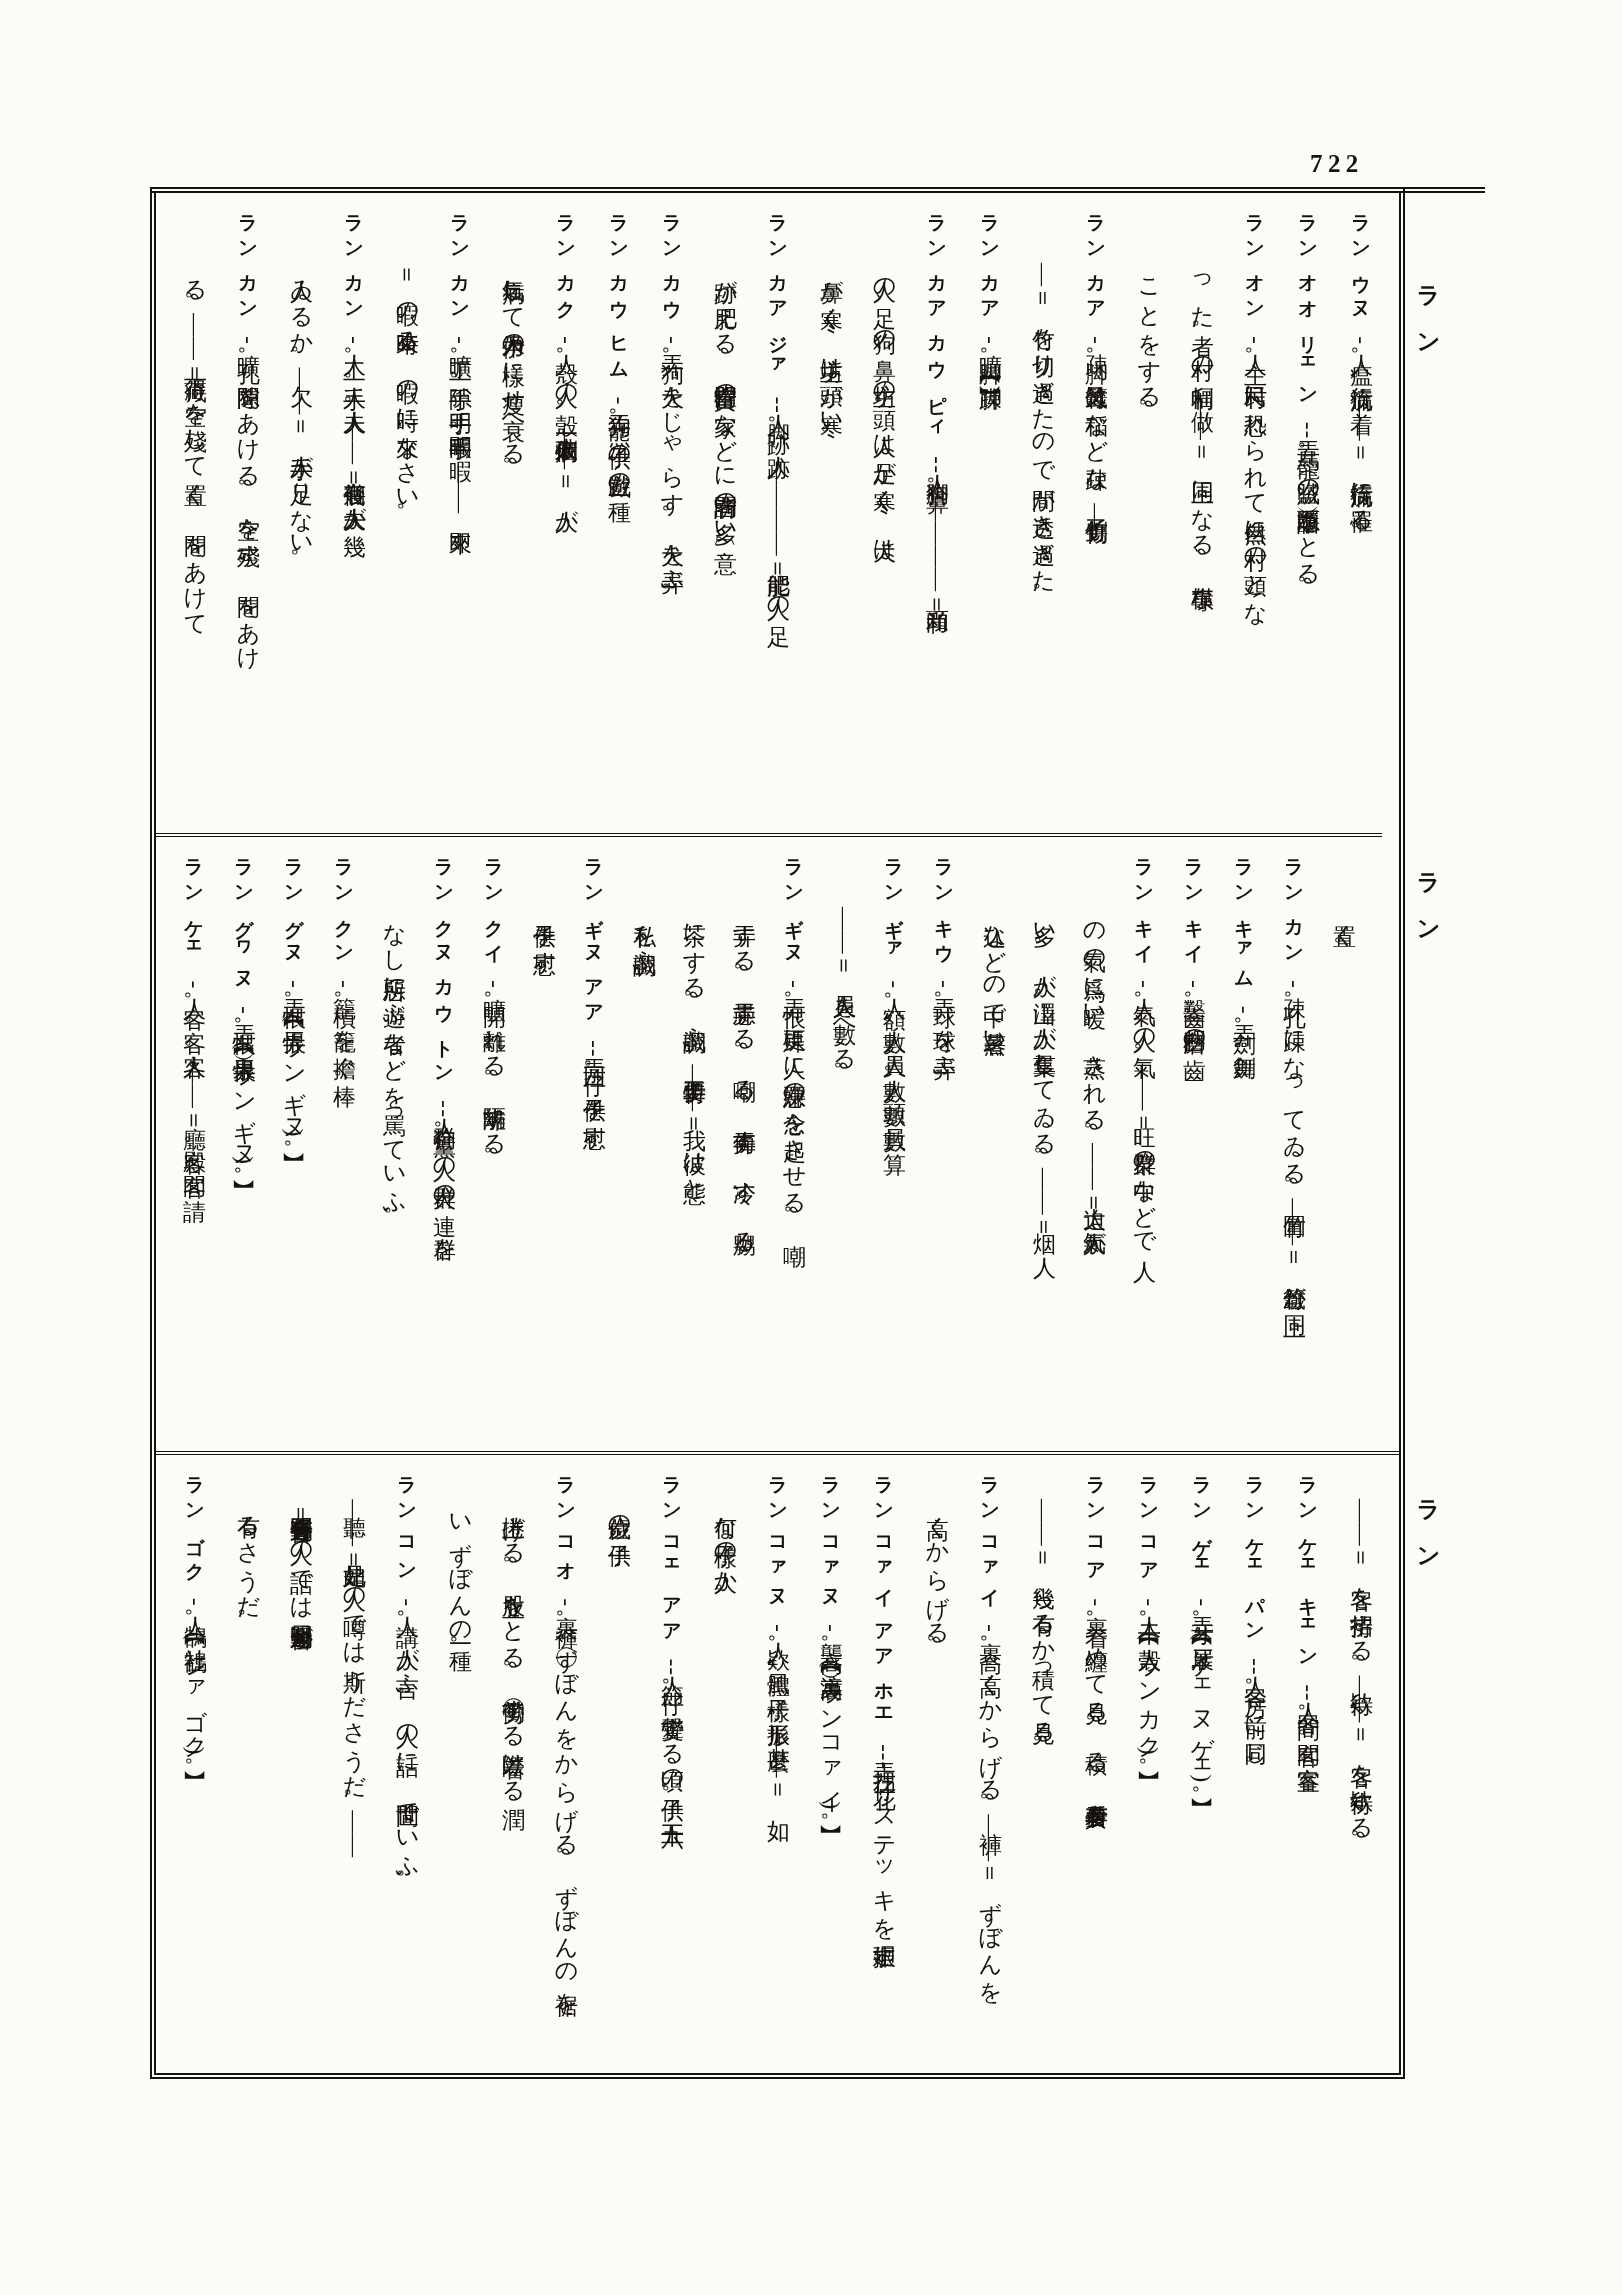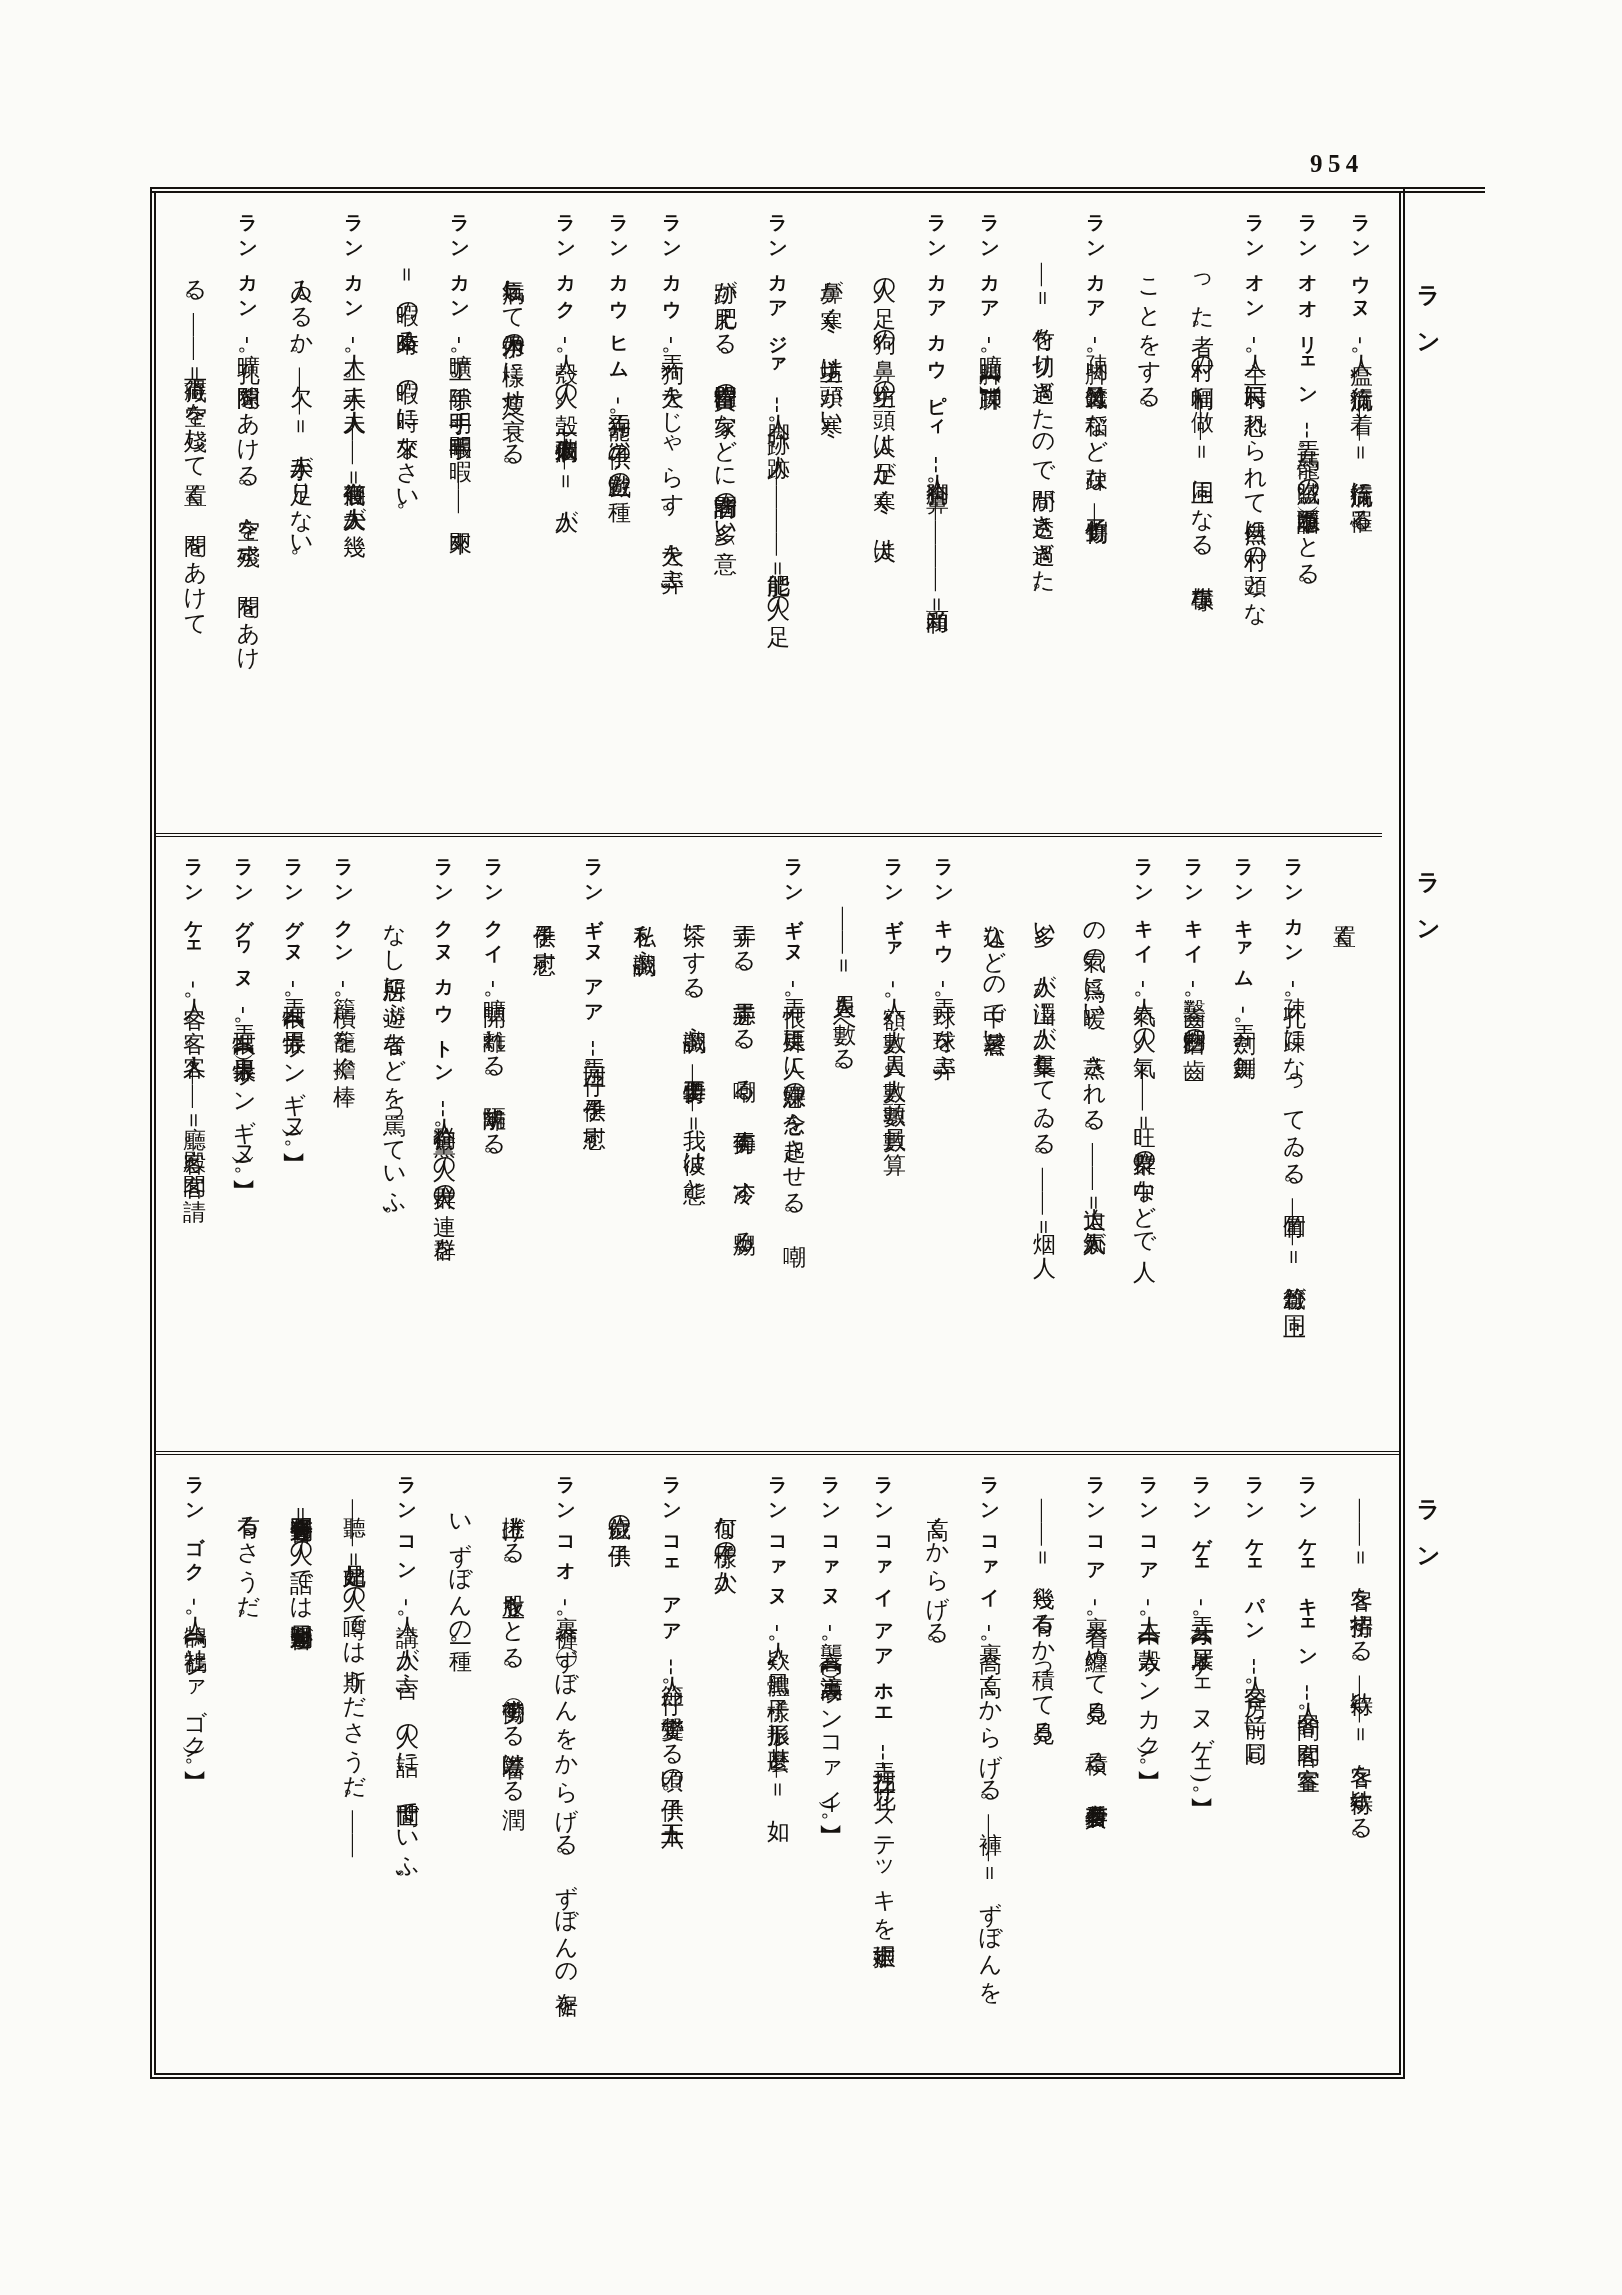--- a/index.html
+++ b/index.html
@@ -82,21 +82,21 @@
     font-family: "Liberation Sans", "DejaVu Sans", sans-serif;
   }
   .m1 { top: 270px; }
   .m2 { top: 857px; }
   .m3 { top: 1484px; }
 </style>
 </head>
 <body>
 
 <div class="page">
-  <div class="pageno">954</div>
+  <div class="pageno">722</div>
   <div class="toprule"></div>
 
   <div class="box">
     <div class="band band-1">
         <div class="col"><span class="head">ラン ウヌ</span>　<span class="body">人-瘟。流行病。着——＝流行病に罹る。</span></div>
         <div class="col"><span class="head">ラン オオ リェン</span>　<span class="body">弄-烏-龍。（盜賊の隱語）頭巾をとる。</span></div>
         <div class="col"><span class="head">ラン オン</span>　<span class="body">人-主。村民に恐れられて自然に村の頭とな</span></div>
         <div class="col cont"><span class="body">った者。村の幅利。做——＝同上になる、專橫な</span></div>
         <div class="col cont"><span class="body">ことをする。</span></div>
         <div class="col"><span class="head">ラン カア</span>　<span class="body">疎-脚。竹籤又は稻など疎な。竹剉了傷—</span></div>

